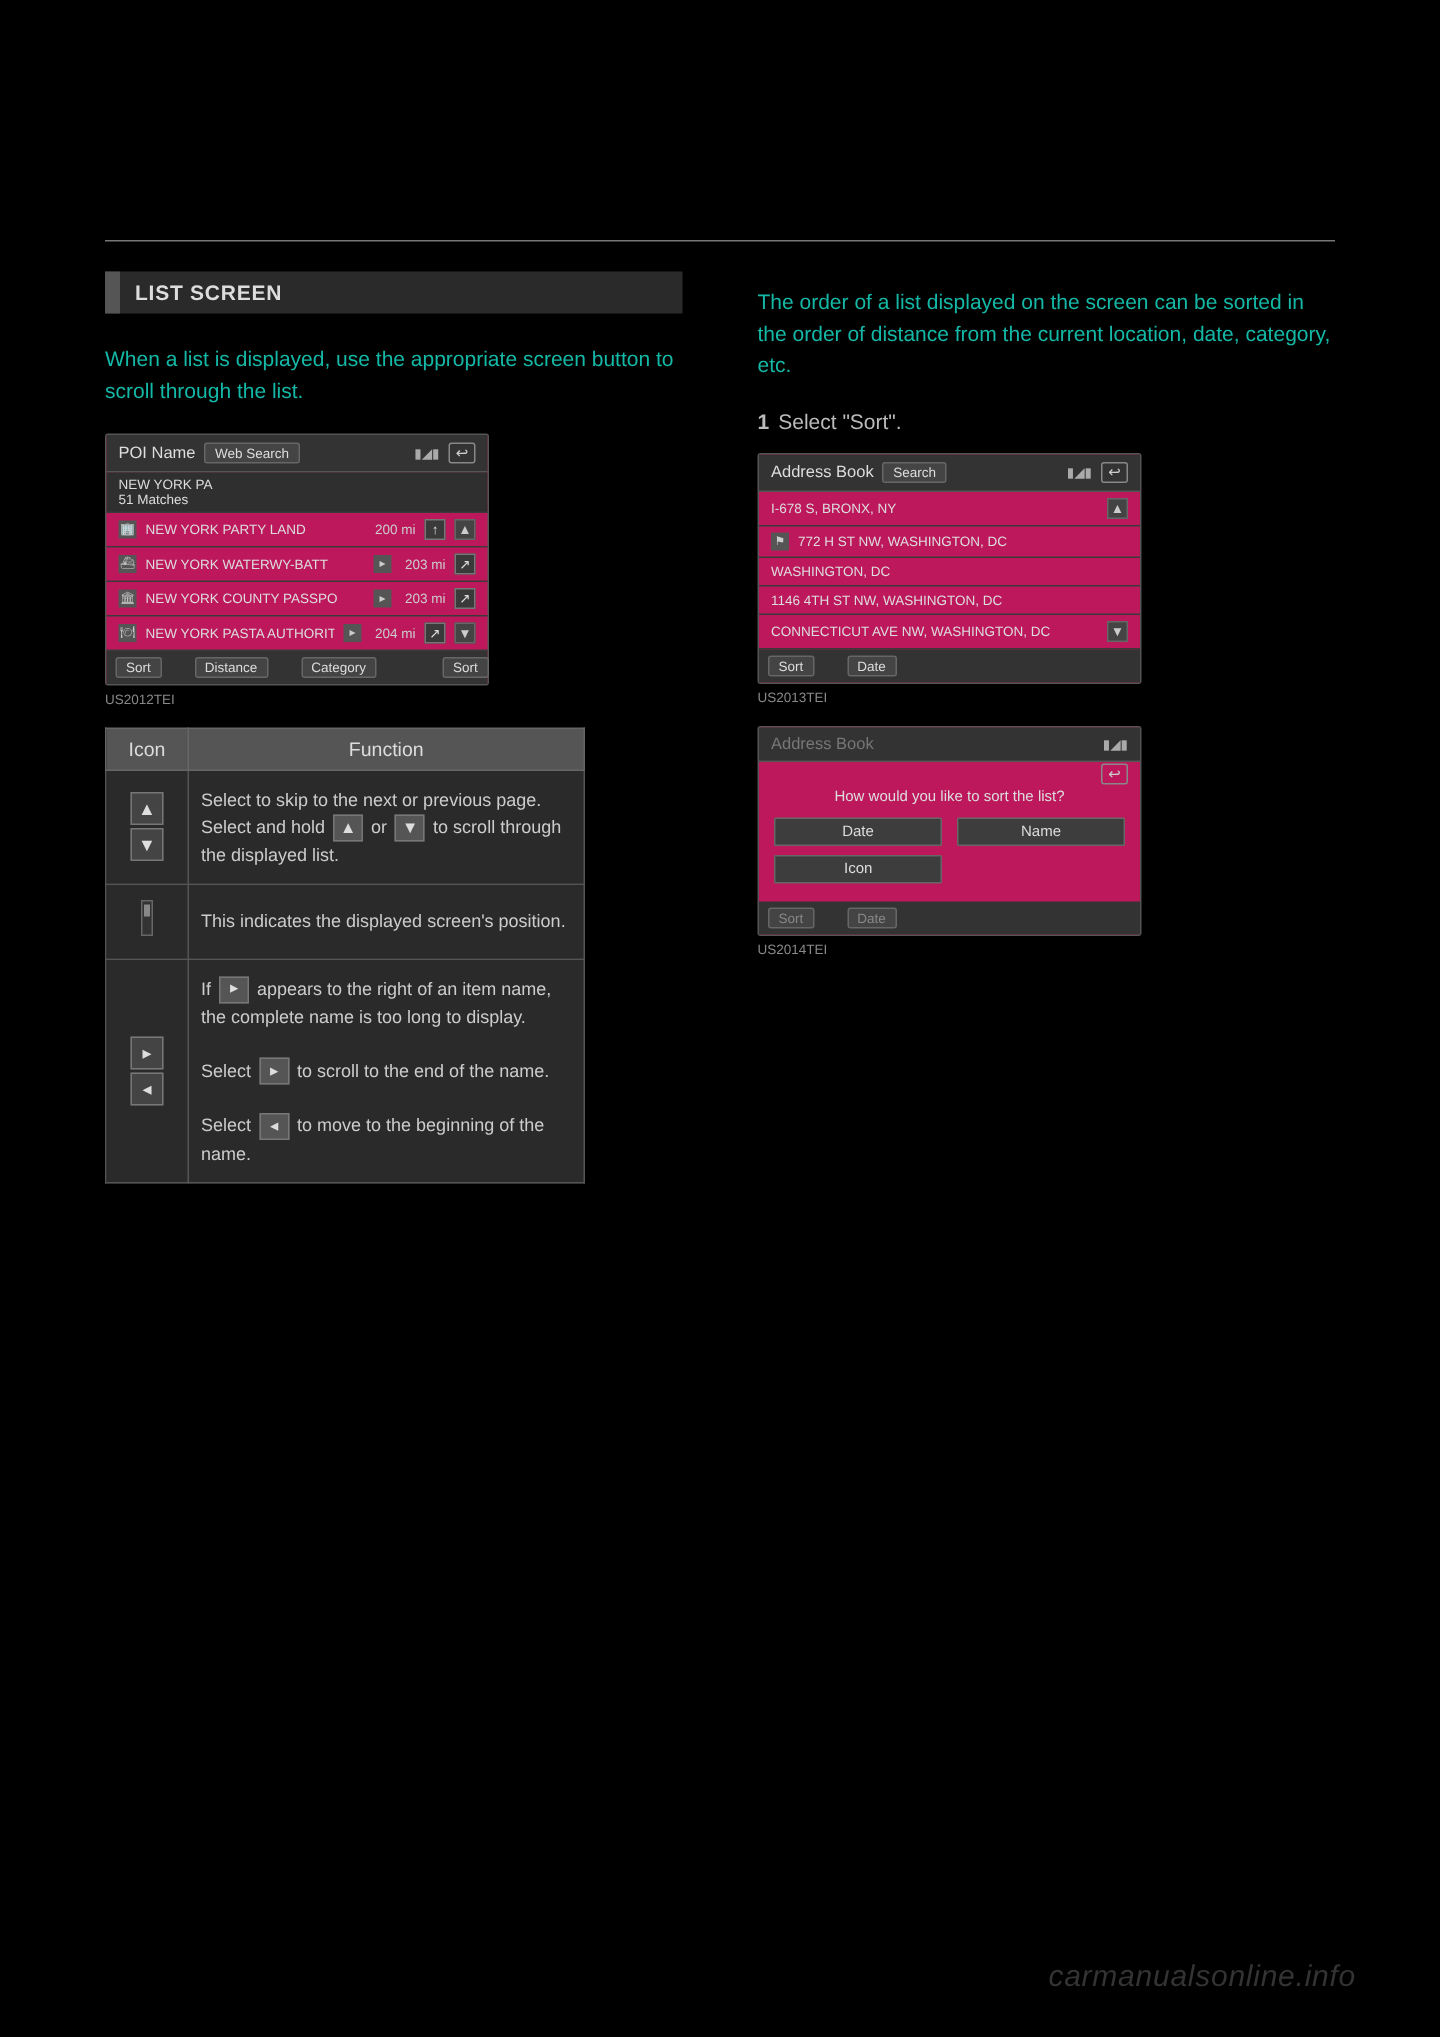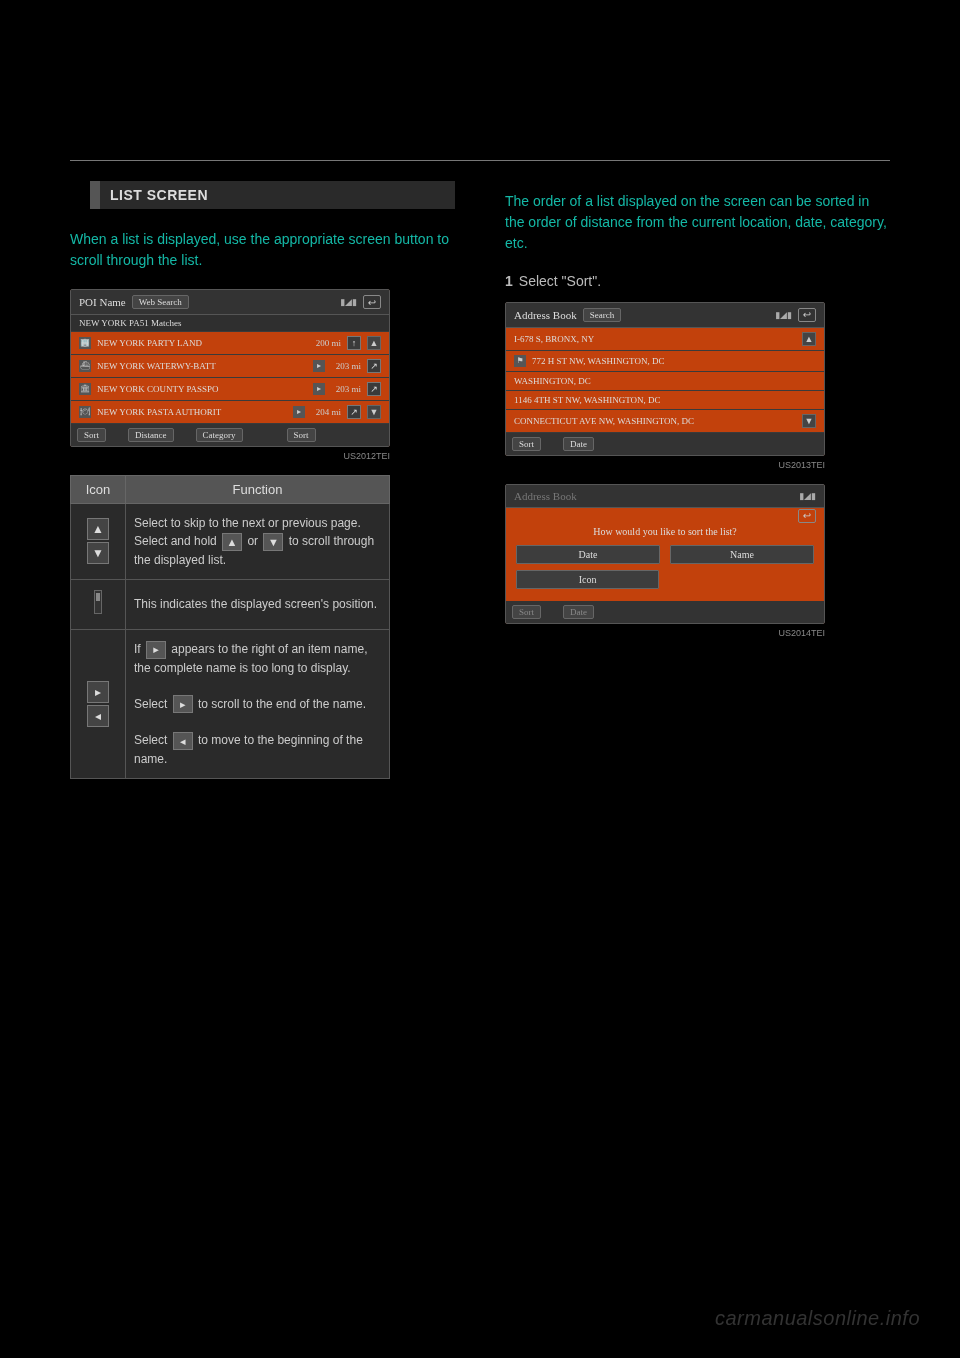--- a/index.html
+++ b/index.html
@@ -33,45 +33,43 @@
     background: #2a2a2a;
     padding: 6px 10px;
     font-size: 14px;
     color: #ddd;
     border-left: 10px solid #555;
     margin-bottom: 20px;
     min-height: 26px;
     text-transform: uppercase;
     letter-spacing: 0.5px;
     font-weight: bold;
-    margin-left: 20px;
   }
   .body-text {
     font-size: 14px;
     line-height: 1.5;
     margin: 10px 0 18px 0;
     color: #14b8a6;
   }
   .step {
     font-size: 14px;
     line-height: 1.4;
     margin: 10px 0;
   }
   .step .num { font-weight: bold; margin-right: 6px; }
 
   
   .shot {
-    background: #c2410c;
+    background: #be185d;
     border: 1px solid #555;
     border-radius: 2px;
     font-size: 10px;
     color: #ddd;
     margin: 6px 0 4px 0;
-    width: 320px;
-    font-family: Liberation Serif, serif;
+    width: 256px;
   }
   .shot-hdr {
     display: flex;
     align-items: center;
     padding: 5px 8px;
     background: #333;
     border-bottom: 1px solid #555;
     gap: 6px;
     font-size: 11px;
   }
@@ -129,31 +127,31 @@
   }
   .shot-ftr {
     display: flex;
     padding: 4px 6px;
     gap: 22px;
     background: #333;
     align-items: center;
   }
   .shot-ftr .pill { font-size: 9px; }
   .shot-sublabel {
-    text-align: right;
     font-size: 9px;
     color: #888;
     margin: 2px 16px 14px 0;
     width: 320px;
   }
   .matchbar {
-    display:flex; justify-content:flex-start;
+    display:flex; justify-content:center;
     padding:3px 8px; font-size:9px;
     border-bottom:1px solid #3a3a3a;
     background:#2f2f2f;
+    flex-direction:column;
   }
 
   
   .ftable {
     width: 320px;
     border-collapse: collapse;
     font-size: 12px;
     color: #ccc;
   }
   .ftable th {
@@ -237,21 +235,21 @@
   }
   .sort-btn.half { flex: 0 0 48%; }
   .sort-back {
     position:absolute; right:8px; top:24px;
   }
   .sort-wrap { position: relative; }
 
   .watermark {
     position: absolute;
     bottom: 28px;
-    right: 40px;
+    right: 56px;
     font-size: 20px;
     color: #333;
     font-style: italic;
     letter-spacing: 0.5px;
     text-align: right;
   }
 </style>
 </head>
 <body>
 

